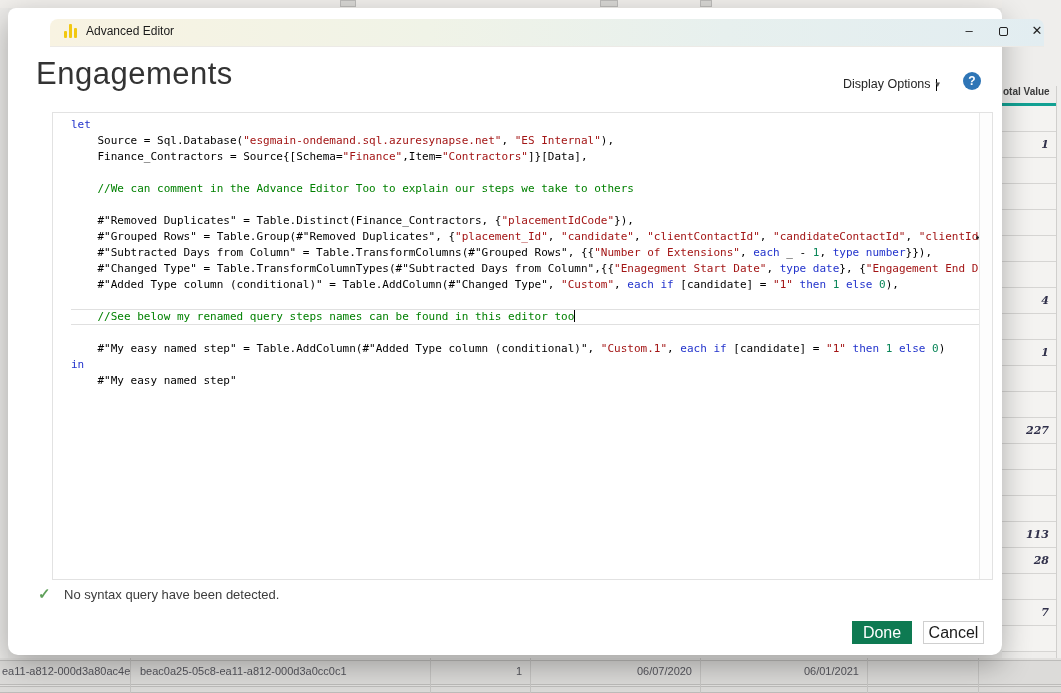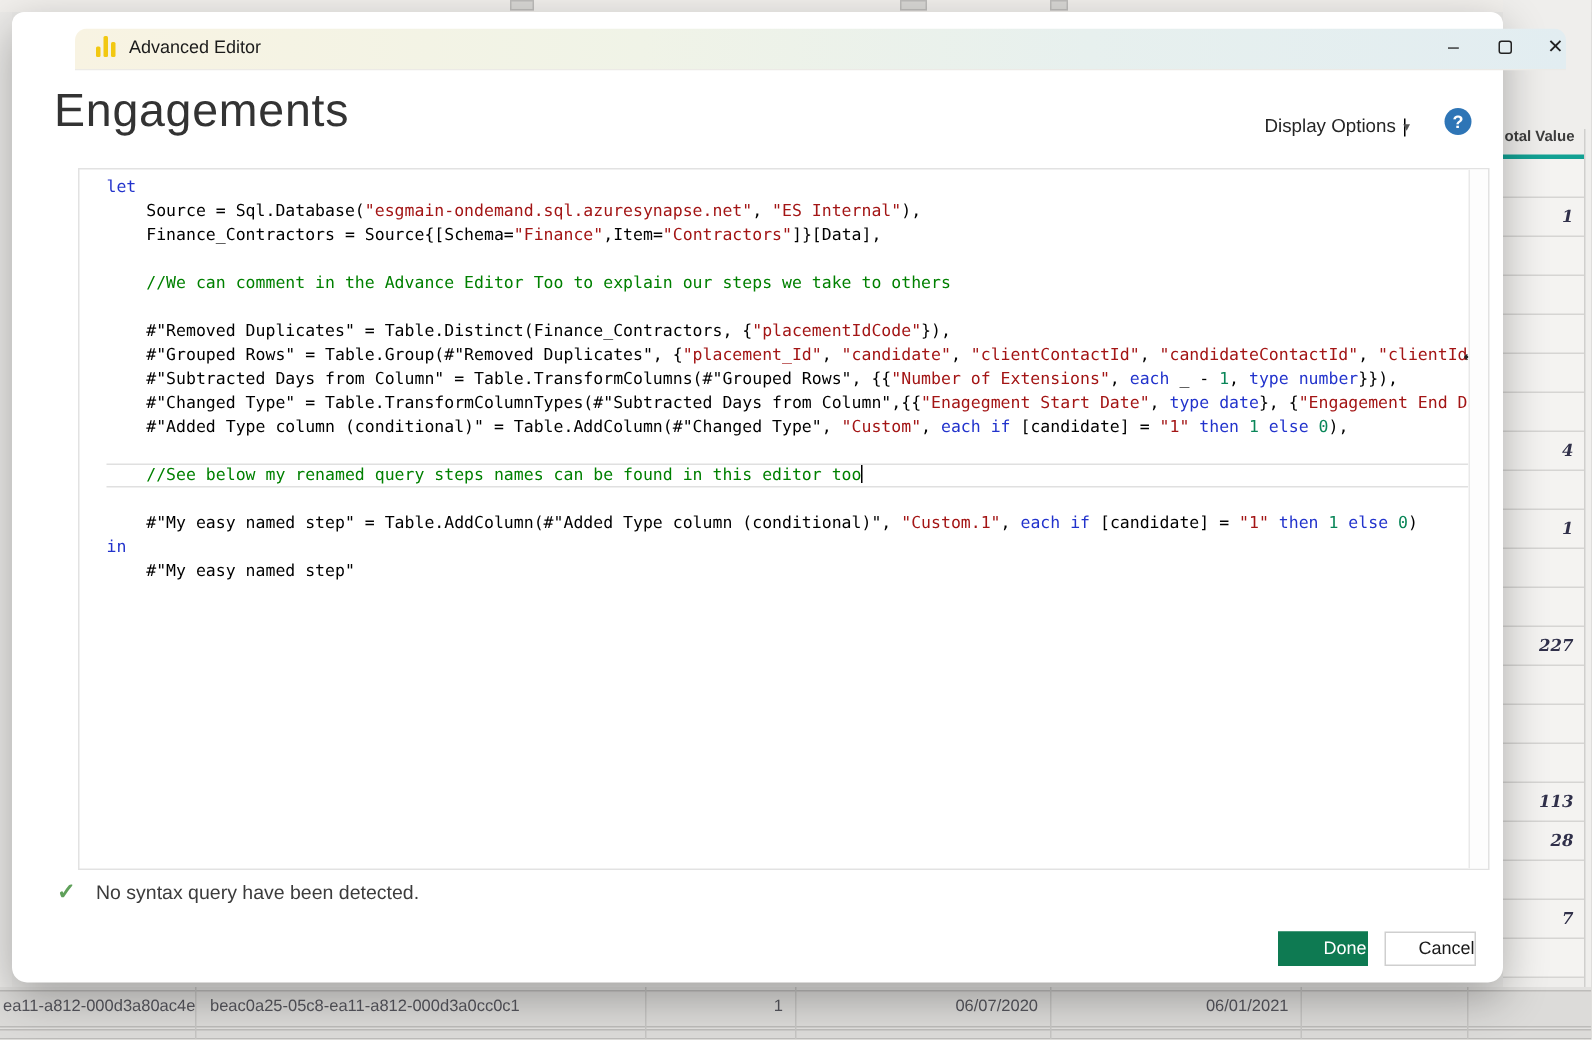--- a/index.html
+++ b/index.html
@@ -68,21 +68,21 @@
   @keyframes blink{50%{opacity:0;}}
   .wrap-arrow{position:absolute;right:-2px;top:0;font-size:12px;font-weight:bold;color:#222;
               letter-spacing:-2px;}
   .scroll-gutter{position:absolute;right:0;top:0;bottom:0;width:13px;background:#fdfdfd;
                  border-left:1px solid #e9e9e9;}
 
   .status-row{position:absolute;left:30px;top:577px;height:20px;}
   .check-icon{position:absolute;left:0;top:0;font-size:15px;font-weight:bold;color:var(--check);}
   .status-text{position:absolute;left:26px;top:2px;font-size:13px;color:#3c3c3c;white-space:nowrap;}
 
-  .btn{position:absolute;top:613px;height:23px;font-size:12px;text-align:right;
+  .btn{position:absolute;top:613px;height:23px;font-size:16px;text-align:center;
        line-height:21px;cursor:pointer;}
   .btn-done{left:844px;width:60px;background:var(--accent);color:#fff;border:1px solid var(--accent);}
   .btn-cancel{left:915px;width:61px;background:#fff;color:#1a1a1a;border:1px solid #cfcfcf;}
 </style>
 </head>
 <body>
 
 <div id="stage">
 
   <div class="top-strip">

